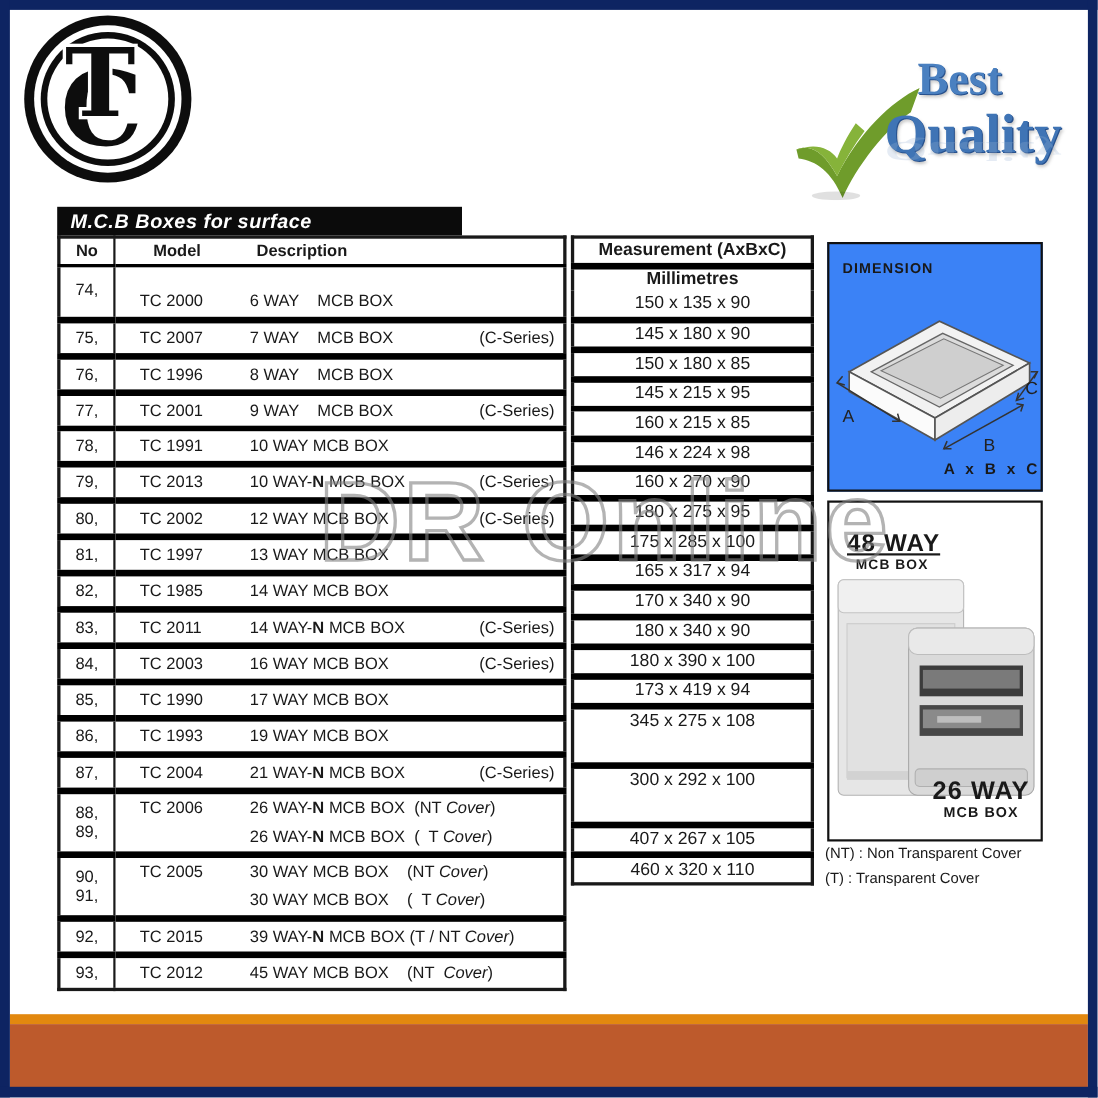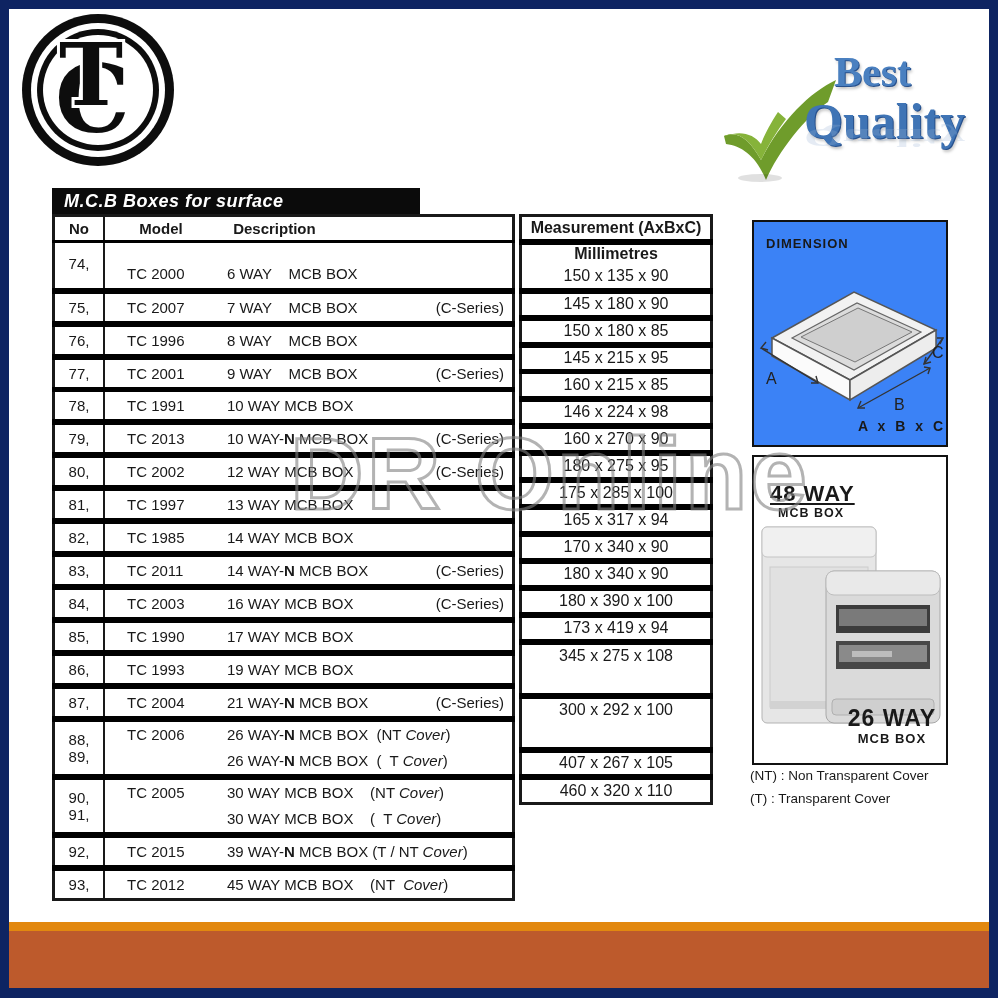--- a/index.html
+++ b/index.html
@@ -34,21 +34,21 @@
      font-weight:bold;font-size:50px;color:#9ab4d4;opacity:.25;transform:scaleY(-.5);transform-origin:top;}
 
   
   .title-bar{position:absolute;left:52px;top:188px;width:368px;height:26px;background:#0b0b0b;color:#fff;
      font-style:italic;font-weight:bold;font-size:18px;line-height:26px;padding-left:12px;box-sizing:border-box;
      letter-spacing:.5px;z-index:2;}
 
   
   table{border-collapse:collapse;table-layout:fixed;background:#fff;z-index:1;}
   #left-table{position:absolute;left:52px;top:214px;width:463px;border:3px solid #191919;}
-  #meas-table{position:absolute;left:519px;top:214px;width:194px;border:3px solid #191919;}
+  #meas-table{position:absolute;left:519px;top:214px;width:221px;border:3px solid #191919;}
   td{border-bottom:6px solid #000000;font-size:15px;padding:0;vertical-align:middle;}
   tr{height:27px;}
   tr.hdr{height:26px;}
   tr.first{height:49px;}
   tr.dbl,tr.dblm{height:54px;}
   tr:last-child td{border-bottom:none;}
   tr.thick td{border-bottom-width:5px;}
   .cno{width:48px;text-align:center;border-right:2px solid #191919;}
   .hno{font-weight:bold;text-align:center;}
   #left-table .hdr td{border-bottom-width:3px;}

